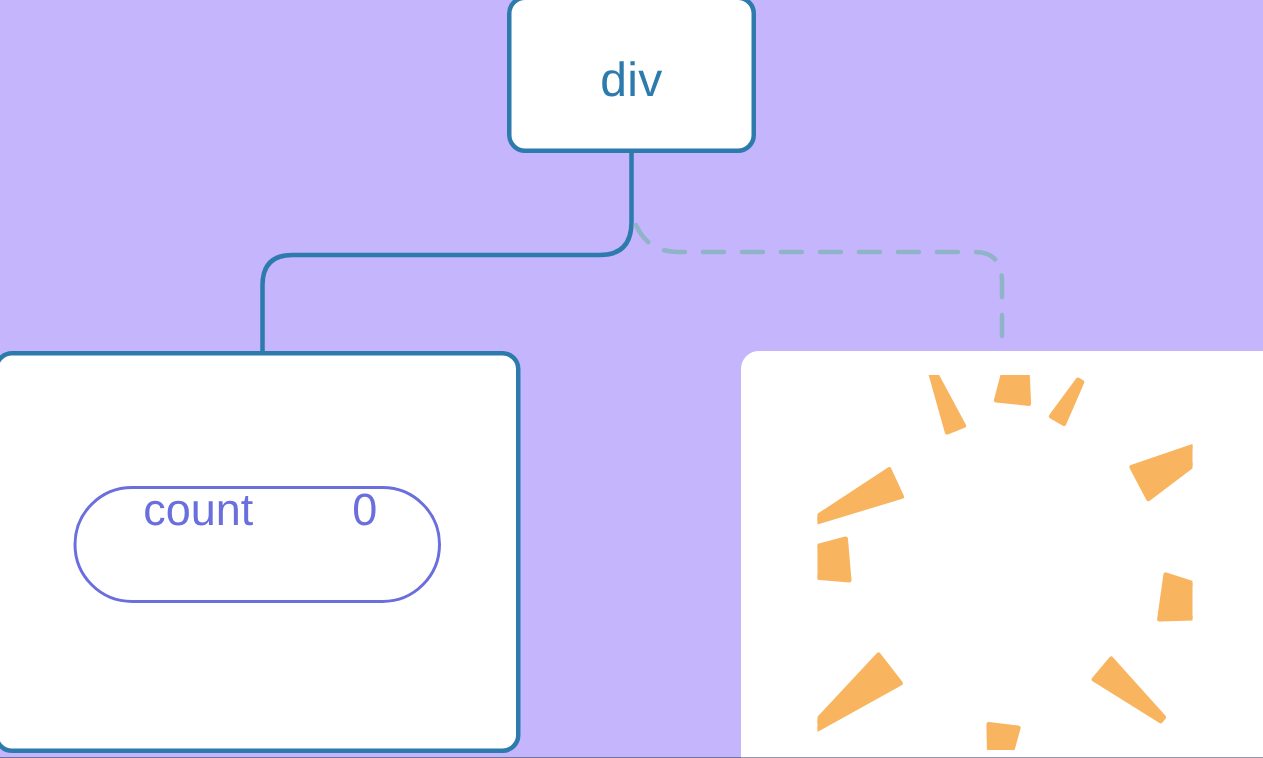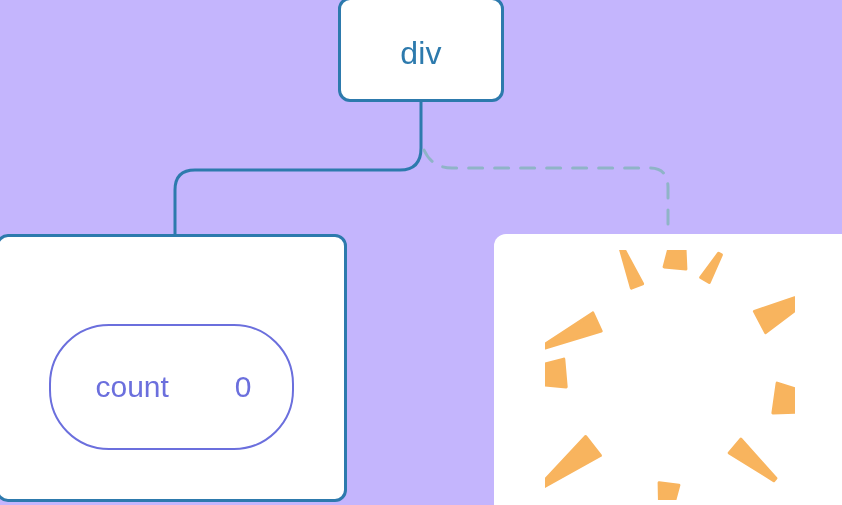--- a/index.html
+++ b/index.html
@@ -70,22 +70,22 @@
     color: #2d7aad;
     font-size: 31px;
     letter-spacing: 0.2px;
     line-height: 1;
   }
 
   
   .state-pill {
     margin-top: 33px;
     display: flex;
-    align-items: center;
-    height: 126px;
+    align-items: flex-start;
+    height: 78px;
     border: 2px solid #6b6fdd;
     border-radius: 60px;
     box-sizing: border-box;
     overflow: hidden;
   }
   .state-pill .pill-key {
     display: flex;
     align-items: center;
     justify-content: center;
     padding: 0 34px 0 44px;

